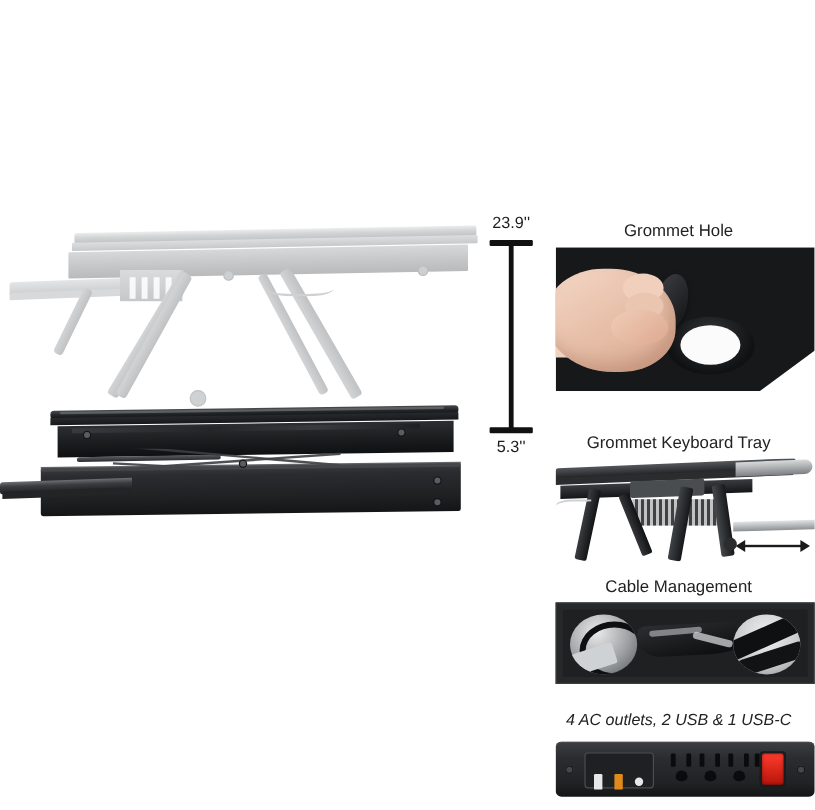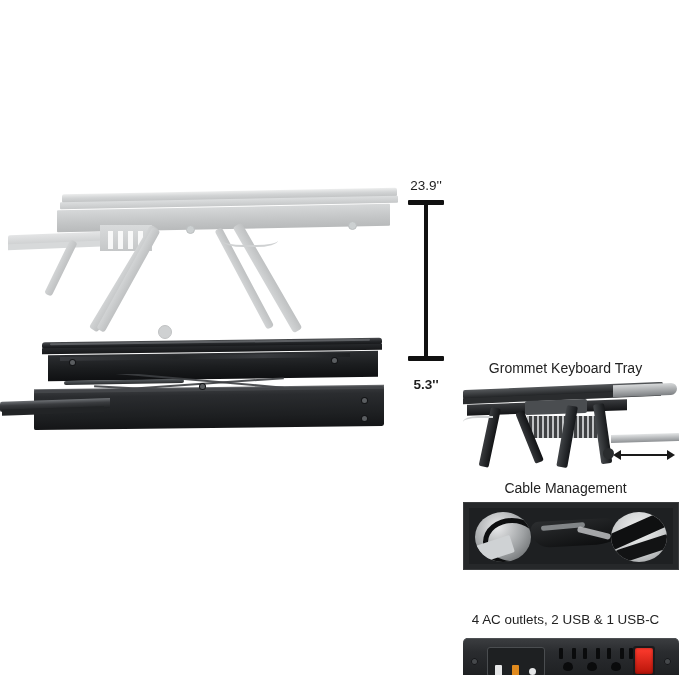--- a/index.html
+++ b/index.html
@@ -136,21 +136,21 @@
     background:#5a5d60;box-shadow:0 0 0 1px #141517;
   }
 
   
   .dim{position:absolute;left:398px;top:178px;width:56px;height:210px;}
   .dim-label{
     position:absolute;left:0;width:56px;text-align:center;
     font-size:13.5px;color:#1e1e1e;font-weight:400;white-space:nowrap;
   }
   .dim-top-label{top:0px;}
-  .dim-bot-label{top:199px;font-weight:bold;}
+  .dim-bot-label{top:187px;}
   .dim-cap{
     position:absolute;left:10px;width:36px;height:5px;background:#111;border-radius:1px;
   }
   .dim-cap-top{top:22px;}
   .dim-cap-bot{top:178px;}
   .dim-stem{
     position:absolute;left:26px;top:25px;width:4px;height:155px;background:#111;
   }
 
   
@@ -243,21 +243,21 @@
   .p4-cblL1{position:absolute;left:8px;top:6px;width:48px;height:38px;border:5px solid #0e0f10;border-radius:50%;}
   .p4-cblL2{position:absolute;left:2px;top:28px;width:36px;height:18px;background:#cfd2d4;transform:rotate(-18deg);border-radius:2px;}
   .p4-cblR1{position:absolute;left:-6px;top:10px;width:68px;height:16px;background:#0f1011;transform:rotate(-24deg);border-radius:6px;}
   .p4-cblR2{position:absolute;left:2px;top:30px;width:60px;height:14px;background:#121314;transform:rotate(-18deg);border-radius:6px;}
   .p4-mid{position:absolute;left:62px;top:12px;width:86px;height:26px;
     background:linear-gradient(170deg,#2c2e30,#0b0c0d);border-radius:10px 14px 40% 24px;transform:rotate(-3deg);}
   .p4-mid-hl{position:absolute;left:72px;top:16px;width:44px;height:5px;background:#9a9da0;border-radius:3px;transform:rotate(-5deg);opacity:.8;}
   .p4-mid-hl2{position:absolute;left:108px;top:22px;width:34px;height:6px;background:#d4d6d8;border-radius:3px;transform:rotate(14deg);opacity:.75;}
 
   
-  .p5{top:612px;}
+  .p5{top:592px;font-style:italic;}
   .p5 .photo{top:26px;width:216px;height:50px;background:#fff;}
   .p5-body{position:absolute;left:0;top:0;width:216px;height:46px;
     background:linear-gradient(180deg,#3c3e41 0%,#2a2c2f 30%,#202224 75%,#141517 100%);
     border-radius:5px;box-shadow:inset 0 1px 0 #4d5053;}
   .p5-screw{position:absolute;top:20px;width:7px;height:7px;border-radius:50%;background:#45484b;box-shadow:inset 0 0 0 1px #16171a;}
   .p5-usbplate{position:absolute;left:24px;top:9px;width:56px;height:28px;background:#1e2022;border:1px solid #4a4d50;border-radius:3px;}
   .p5-usb{position:absolute;top:17px;width:7px;height:13px;border-radius:1px;}
   .p5-outlet{position:absolute;top:9px;width:30px;height:28px;}
   .p5-slot{position:absolute;top:1px;width:4px;height:11px;background:#0a0b0c;border-radius:1px;}
   .p5-slotL{left:6px;}
@@ -331,20 +331,35 @@
       <div class="dim-stem"></div>
       <div class="dim-cap dim-cap-bot"></div>
       <div class="dim-label dim-bot-label">5.3''</div>
     </div>
 
   </div>
 
   <div class="right-col">
 
 
+    <div class="panel p2">
+      <div class="panel-title">Grommet Hole</div>
+      <div class="photo">
+        <div class="p2-plate"></div>
+        <div class="p2-hole-out"></div>
+        <div class="p2-hole-in"></div>
+        <div class="p2-cap-tail"></div>
+        <div class="p2-cap"></div>
+        <div class="p2-wrist"></div>
+        <div class="p2-hand"></div>
+        <div class="p2-f1"></div>
+        <div class="p2-f2"></div>
+        <div class="p2-thumb"></div>
+      </div>
+    </div>
 
     <div class="panel p3">
       <div class="panel-title">Grommet Keyboard Tray</div>
       <div class="photo">
         <div class="p3-deck"></div>
         <div class="p3-deck2"></div>
         <div class="p3-tip"></div>
         <div class="p3-rail"></div>
         <div class="p3-box"></div>
         <div class="p3-grill"></div>

